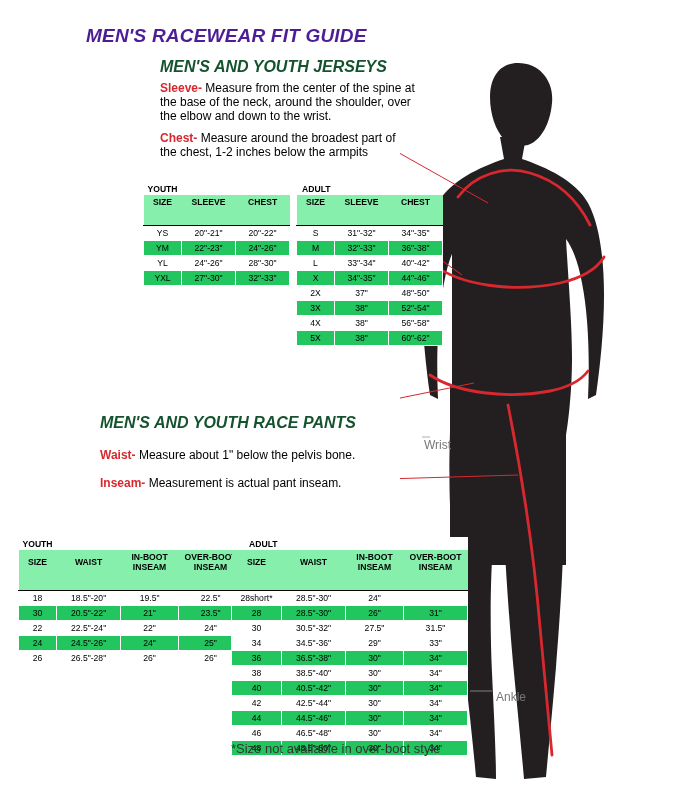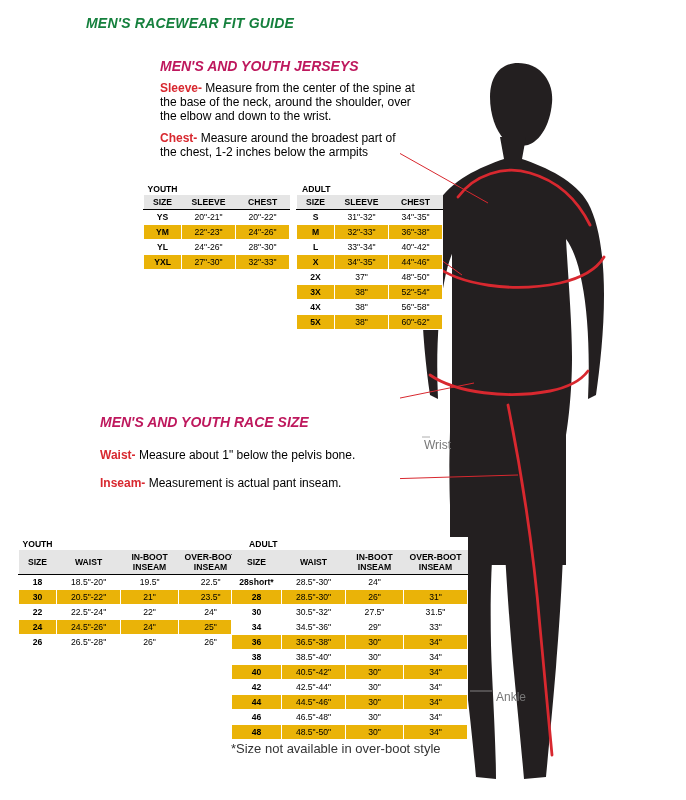--- a/index.html
+++ b/index.html
@@ -19,34 +19,34 @@
     position: absolute;
     left: 0; top: 0;
     width: 686px;
     height: 800px;
   }
 
   
   .main-title {
     position: absolute;
     left: 86px;
-    top: 15px;
-    font-size: 14px;
+    top: 25px;
+    font-size: 19px;
     font-weight: bold;
     font-style: italic;
     letter-spacing: 0.2px;
-    color: #15803d;
+    color: #4c1d95;
     white-space: nowrap;
   }
   .section-title {
     position: absolute;
-    font-size: 14px;
+    font-size: 16px;
     font-weight: bold;
     font-style: italic;
-    color: #be185d;
+    color: #14532d;
     white-space: nowrap;
   }
   #jersey-title { left: 160px; top: 58px; }
   #pants-title  { left: 100px; top: 414px; }
 
   
   .note {
     position: absolute;
     font-size: 12px;
     line-height: 14px;
@@ -78,28 +78,28 @@
   .tbl tr.hdr-top td {
     border: none;
     font-weight: bold;
     font-size: 8.6px;
     background: #ffffff;
     text-align: right;
     padding-bottom: 1px;
   }
   .tbl tr.hdr td {
     font-weight: bold;
-    background: #e5e5e5;
+    background: #86efac;
     border: none;
     border-bottom: 1px solid #000;
-    padding-bottom: 2px;
+    padding-bottom: 18px;
   }
   .tbl tr.r0 td { background: #ffffff; }
-  .tbl tr.r1 td { background: #eab308; }
-  .tbl td.lbl { font-weight: bold; }
+  .tbl tr.r1 td { background: #22c55e; }
+  .tbl td.lbl { font-weight: normal; }
 
   
   #tbl-youth-jersey { left: 143px; top: 182px; }
   #tbl-adult-jersey { left: 296px; top: 182px; }
   #tbl-youth-pants  { left: 18px;  top: 537px; }
   #tbl-adult-pants  { left: 231px; top: 537px; }
 
   .footnote {
     position: absolute;
     left: 231px;
@@ -185,21 +185,21 @@
       <line x1="30" y1="382" x2="22" y2="382"></line>
       <line x1="70" y1="636" x2="92" y2="636"></line>
     </g>
   </svg>
 
   <div class="callout-label" id="lbl-wrist">Wrist</div>
   <div class="callout-label" id="lbl-ankle">Ankle</div>
 
   <div class="main-title">MEN'S RACEWEAR FIT GUIDE</div>
   <div class="section-title" id="jersey-title">MEN'S AND YOUTH JERSEYS</div>
-  <div class="section-title" id="pants-title">MEN'S AND YOUTH RACE SIZE</div>
+  <div class="section-title" id="pants-title">MEN'S AND YOUTH RACE PANTS</div>
 
   <div class="note" id="note-sleeve">
     <span class="kw">Sleeve-</span><span> Measure from the center of the spine at the base of the neck, around the shoulder, over the elbow and down to the wrist.</span>
   </div>
   <div class="note" id="note-chest">
     <span class="kw">Chest-</span><span> Measure around the broadest part of the chest, 1-2 inches below the armpits</span>
   </div>
   <div class="note" id="note-waist">
     <span class="kw">Waist-</span><span> Measure about 1" below the pelvis bone.</span>
   </div>

